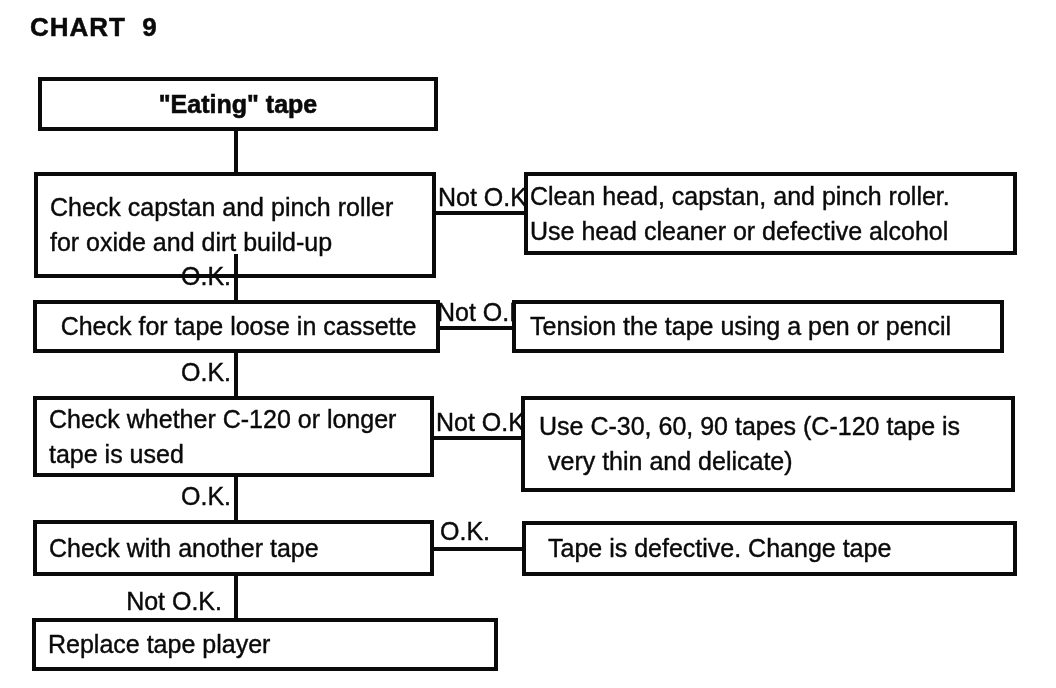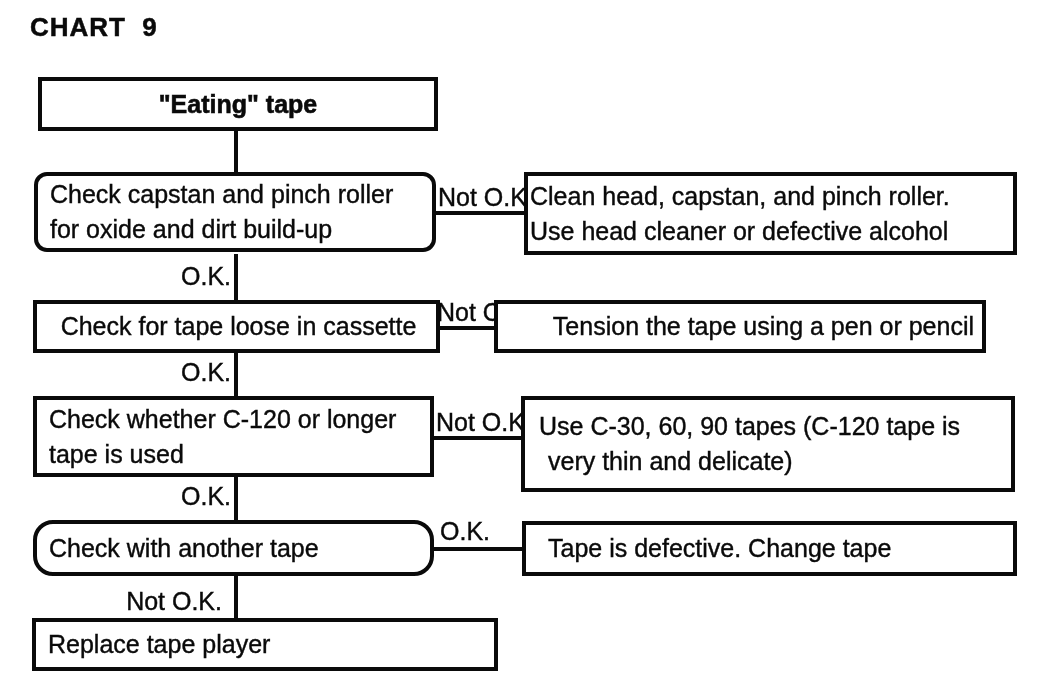--- a/index.html
+++ b/index.html
@@ -74,21 +74,21 @@
 <div id="page">
 
   <div class="chart-title">CHART 9</div>
 
   <div class="node start" style="left:38px;top:77px;width:400px;height:54px;">
     <span class="line">"Eating" tape</span>
   </div>
 
   <div class="vline" style="left:234px;top:131px;height:41px;"></div>
 
-  <div class="node" style="left:34px;top:172px;width:402px;height:80px;border-radius:13px;">
+  <div class="node" style="left:34px;top:172px;width:402px;height:106px;">
     <span class="line">Check capstan and pinch roller</span>
     <span class="line">for oxide and dirt build-up</span>
   </div>
 
   <div class="edge-label" style="left:438px;top:184px;">Not O.K.</div>
   <div class="hline" style="left:436px;top:211px;width:88px;"></div>
 
   <div class="node" style="left:524px;top:172px;width:493px;height:83px;padding-left:2px;">
     <span class="line">Clean head, capstan, and pinch roller.</span>
     <span class="line">Use head cleaner or defective alcohol</span>
@@ -97,21 +97,21 @@
   <div class="edge-label right-align" style="right:825px;top:263px;width:120px;">O.K.</div>
   <div class="vline" style="left:234px;top:254px;height:46px;"></div>
 
   <div class="node" style="left:33px;top:300px;width:407px;height:53px;text-align:center;">
     <span class="line">Check for tape loose in cassette</span>
   </div>
 
   <div class="edge-label" style="left:437px;top:299px;">Not O.K.</div>
   <div class="hline" style="left:436px;top:326px;width:88px;"></div>
 
-  <div class="node" style="left:494px;top:300px;width:492px;height:53px;padding-left:14px;text-align:right;">
+  <div class="node" style="left:512px;top:300px;width:492px;height:53px;padding-left:14px;">
     <span class="line">Tension the tape using a pen or pencil</span>
   </div>
 
   <div class="edge-label right-align" style="right:825px;top:359px;width:120px;">O.K.</div>
   <div class="vline" style="left:234px;top:353px;height:43px;"></div>
 
   <div class="node" style="left:33px;top:396px;width:401px;height:81px;">
     <span class="line">Check whether C-120 or longer</span>
     <span class="line">tape is used</span>
   </div>
@@ -120,21 +120,21 @@
   <div class="hline" style="left:434px;top:436px;width:87px;"></div>
 
   <div class="node" style="left:521px;top:396px;width:494px;height:96px;padding-left:14px;">
     <span class="line">Use C-30, 60, 90 tapes (C-120 tape is</span>
     <span class="line indent">very thin and delicate)</span>
   </div>
 
   <div class="edge-label right-align" style="right:825px;top:483px;width:120px;">O.K.</div>
   <div class="vline" style="left:234px;top:477px;height:43px;"></div>
 
-  <div class="node" style="left:33px;top:520px;width:401px;height:56px;border-radius:20px;">
+  <div class="node" style="left:33px;top:520px;width:401px;height:56px;">
     <span class="line">Check with another tape</span>
   </div>
 
   <div class="edge-label" style="left:440px;top:518px;">O.K.</div>
   <div class="hline" style="left:434px;top:547px;width:88px;"></div>
 
   <div class="node" style="left:522px;top:521px;width:495px;height:55px;padding-left:22px;">
     <span class="line">Tape is defective. Change tape</span>
   </div>
 

